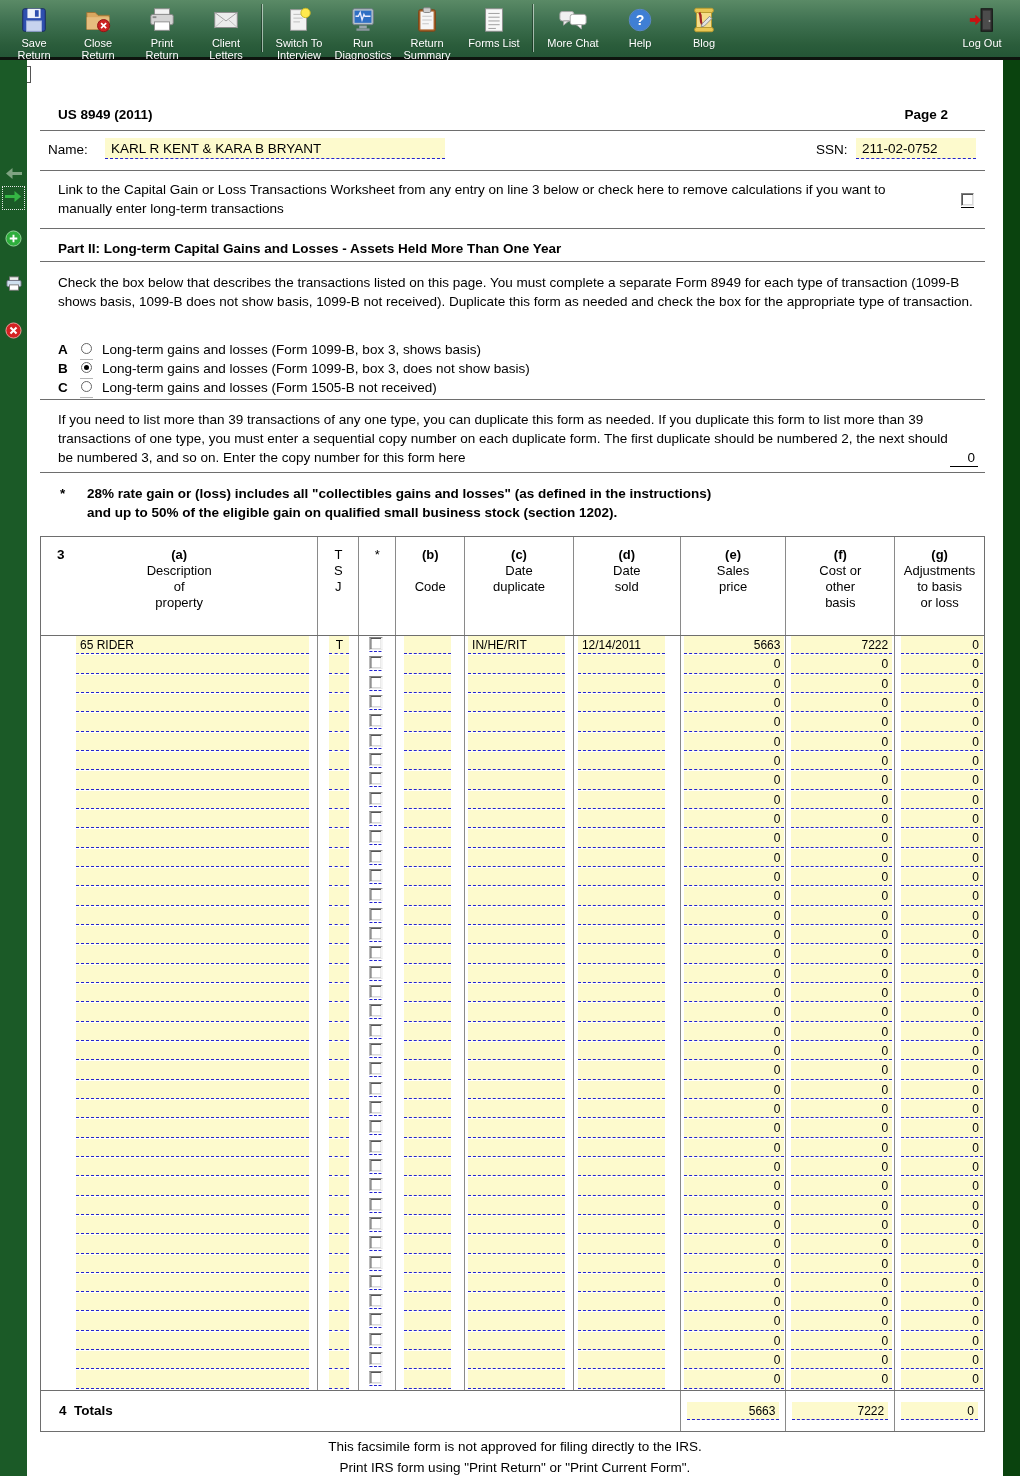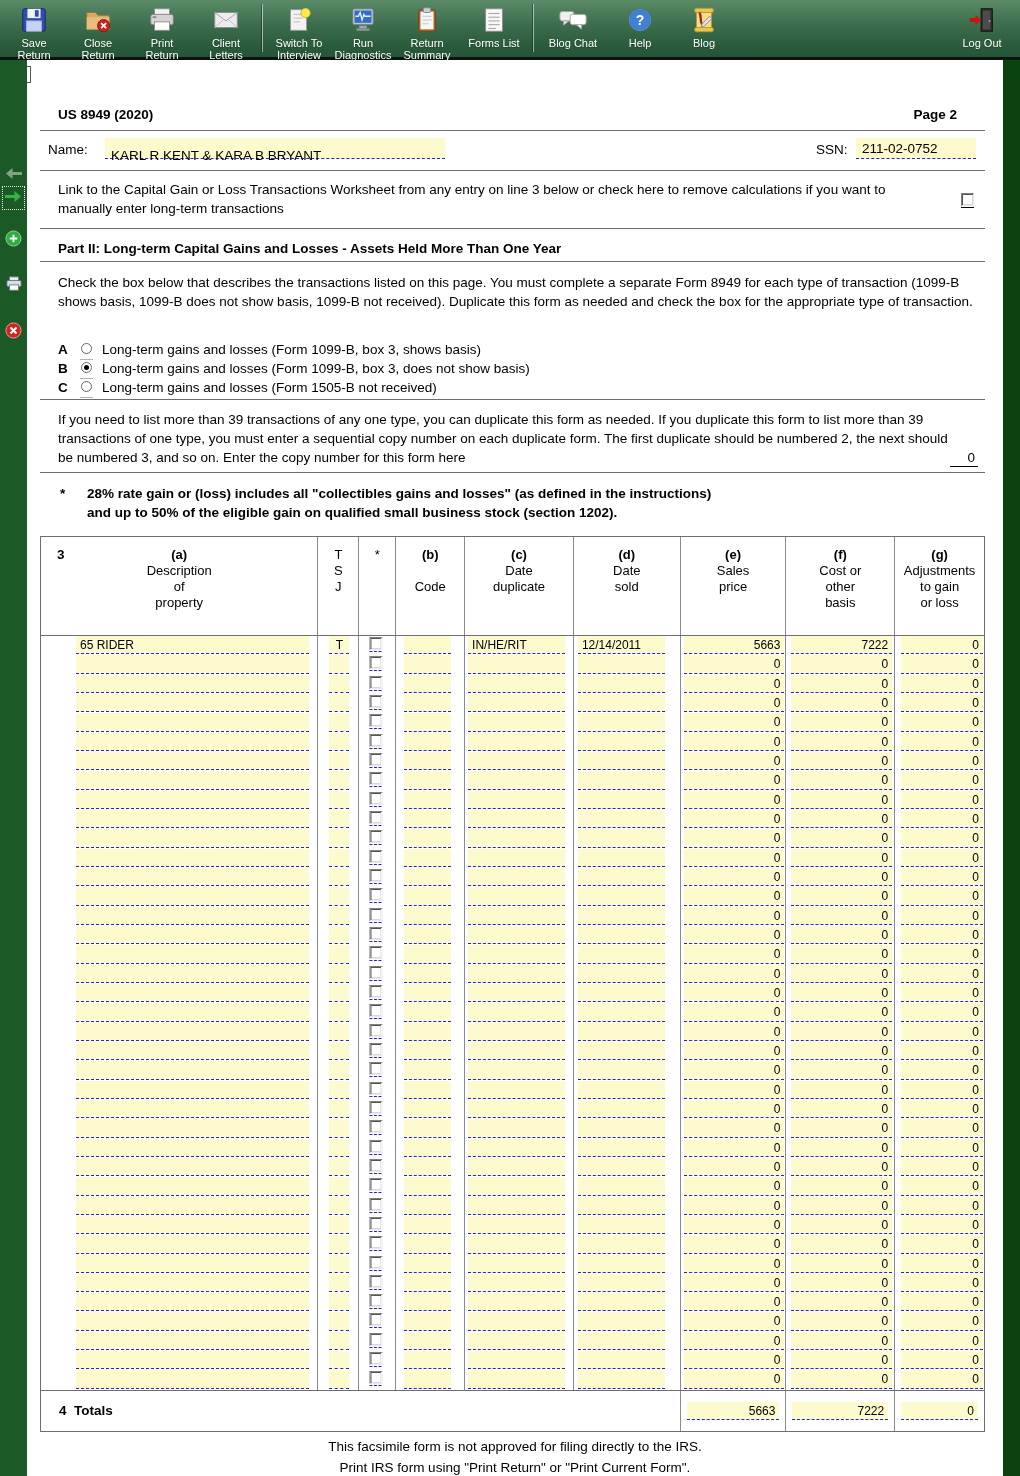--- a/index.html
+++ b/index.html
@@ -174,21 +174,21 @@
       <div class="tb-sep"></div>
       <div class="tb-item wide">
         <span class="tb-icon">
           <svg width="32" height="30" viewBox="0 0 34 32">
             <rect x="3" y="7" width="15" height="10" rx="2.5" fill="#f0f0f0" stroke="#a5a5a5"></rect>
             <path d="M7 17v4.5L12.5 17z" fill="#f0f0f0" stroke="#a5a5a5"></path>
             <rect x="14" y="10" width="17" height="11" rx="2.5" fill="#ffffff" stroke="#a5a5a5"></rect>
             <path d="M26 21v4.5L20.5 21z" fill="#fff" stroke="#a5a5a5"></path>
           </svg>
         </span>
-        <div class="tb-label">Blog Chat</div>
+        <div class="tb-label">More Chat</div>
       </div>
       <div class="tb-item">
         <span class="tb-icon">
           <svg width="30" height="30" viewBox="0 0 32 32">
             <circle cx="16" cy="16" r="11.5" fill="#3f7fd4" stroke="#27538c"></circle>
             <circle cx="16" cy="16" r="11.5" fill="none" stroke="#86b4ec" stroke-width="1" opacity=".6"></circle>
             <text x="16" y="21" font-size="15" fill="#fff" text-anchor="middle" font-weight="bold" font-family="Liberation Sans,sans-serif">?</text>
           </svg>
         </span>
         <div class="tb-label">Help</div>
@@ -249,26 +249,26 @@
         <span><svg width="17" height="17" viewBox="0 0 18 18">
             <circle cx="9" cy="9" r="8" fill="#d42222" stroke="#f0a0a0"></circle>
             <path d="M5.8 5.8l6.4 6.4M12.2 5.8l-6.4 6.4" stroke="#fff" stroke-width="2.2"></path>
           </svg></span>
       </div>
     </div>
   <div class="right-rail"></div>
 
   <div class="page">
 
-    <div class="abs t b" style="left:31px; top:45px;">US 8949 (2020)</div>
-    <div class="abs t b" style="right:46px; top:45px;">Page 2</div>
+    <div class="abs t b" style="left:31px; top:45px;">US 8949 (2011)</div>
+    <div class="abs t b" style="right:55px; top:45px;">Page 2</div>
     <div class="hline" style="top:70px;"></div>
 
     <div class="abs t" style="left:21px; top:80px;">Name:</div>
-    <div class="abs yfld t" style="left:78px; top:78px; width:340px; height:21px; padding:8px 6px 0 6px;">KARL R KENT  &amp; KARA B BRYANT</div>
+    <div class="abs yfld t" style="left:78px; top:78px; width:340px; height:21px; padding:1px 6px 0 6px;">KARL R KENT  &amp; KARA B BRYANT</div>
     <div class="abs t" style="left:789px; top:80px;">SSN:</div>
     <div class="abs yfld t" style="left:829px; top:78px; width:120px; height:21px; padding:1px 6px 0 6px;">211-02-0752</div>
     <div class="hline" style="top:110px;"></div>
 
     <div class="abs t" style="left:31px; top:120px; width:880px;">Link to the Capital Gain or Loss Transactions Worksheet from any entry on line 3 below or check here to remove calculations if you want to manually enter long-term transactions</div>
     <div class="abs" style="left:934px; top:133px;">
       <div class="cb"></div>
       <div style="width:13px; border-bottom:1px solid #000; height:2px;"></div>
     </div>
     <div class="hline" style="top:168px;"></div>
@@ -307,21 +307,21 @@
     <div class="tbl" id="tbl">
         <div class="thead">
           <div class="hcell" style="width: 278px;"><span class="hletter">(a)</span><br><span class="">Description</span><br><span class="">of</span><br><span class="">property</span><span class="line3">3</span></div>
           <div class="hcell" style="width: 41px;"><span class="">T</span><br><span class="">S</span><br><span class="">J</span></div>
           <div class="hcell" style="width: 37px;"><span class="">*</span></div>
           <div class="hcell" style="width: 69px;"><span class="hletter">(b)</span><br><span class="">&nbsp;</span><br><span class="">Code</span></div>
           <div class="hcell" style="width: 109px;"><span class="hletter">(c)</span><br><span class="">Date</span><br><span class="">duplicate</span></div>
           <div class="hcell" style="width: 107px;"><span class="hletter">(d)</span><br><span class="">Date</span><br><span class="">sold</span></div>
           <div class="hcell" style="width: 106px;"><span class="hletter">(e)</span><br><span class="">Sales</span><br><span class="">price</span></div>
           <div class="hcell" style="width: 109px;"><span class="hletter">(f)</span><br><span class="">Cost or</span><br><span class="">other</span><br><span class="">basis</span></div>
-          <div class="hcell" style="width: 89px;"><span class="hletter">(g)</span><br><span class="">Adjustments</span><br><span class="">to gain</span><br><span class="">or loss</span></div>
+          <div class="hcell" style="width: 89px;"><span class="hletter">(g)</span><br><span class="">Adjustments</span><br><span class="">to basis</span><br><span class="">or loss</span></div>
         </div>
         <div class="tbody">
           <div class="trow">
             <div class="bcell" style="width: 278px;">
               <div class="rfld" style="left: 35px; right: 8px;">65 RIDER</div>
             </div>
             <div class="bcell" style="width: 41px;">
               <div class="rfld" style="left: 11px; width: 20px; text-align: center; padding: 2px 0px 0px;">T</div>
             </div>
             <div class="bcell" style="width: 37px;">

